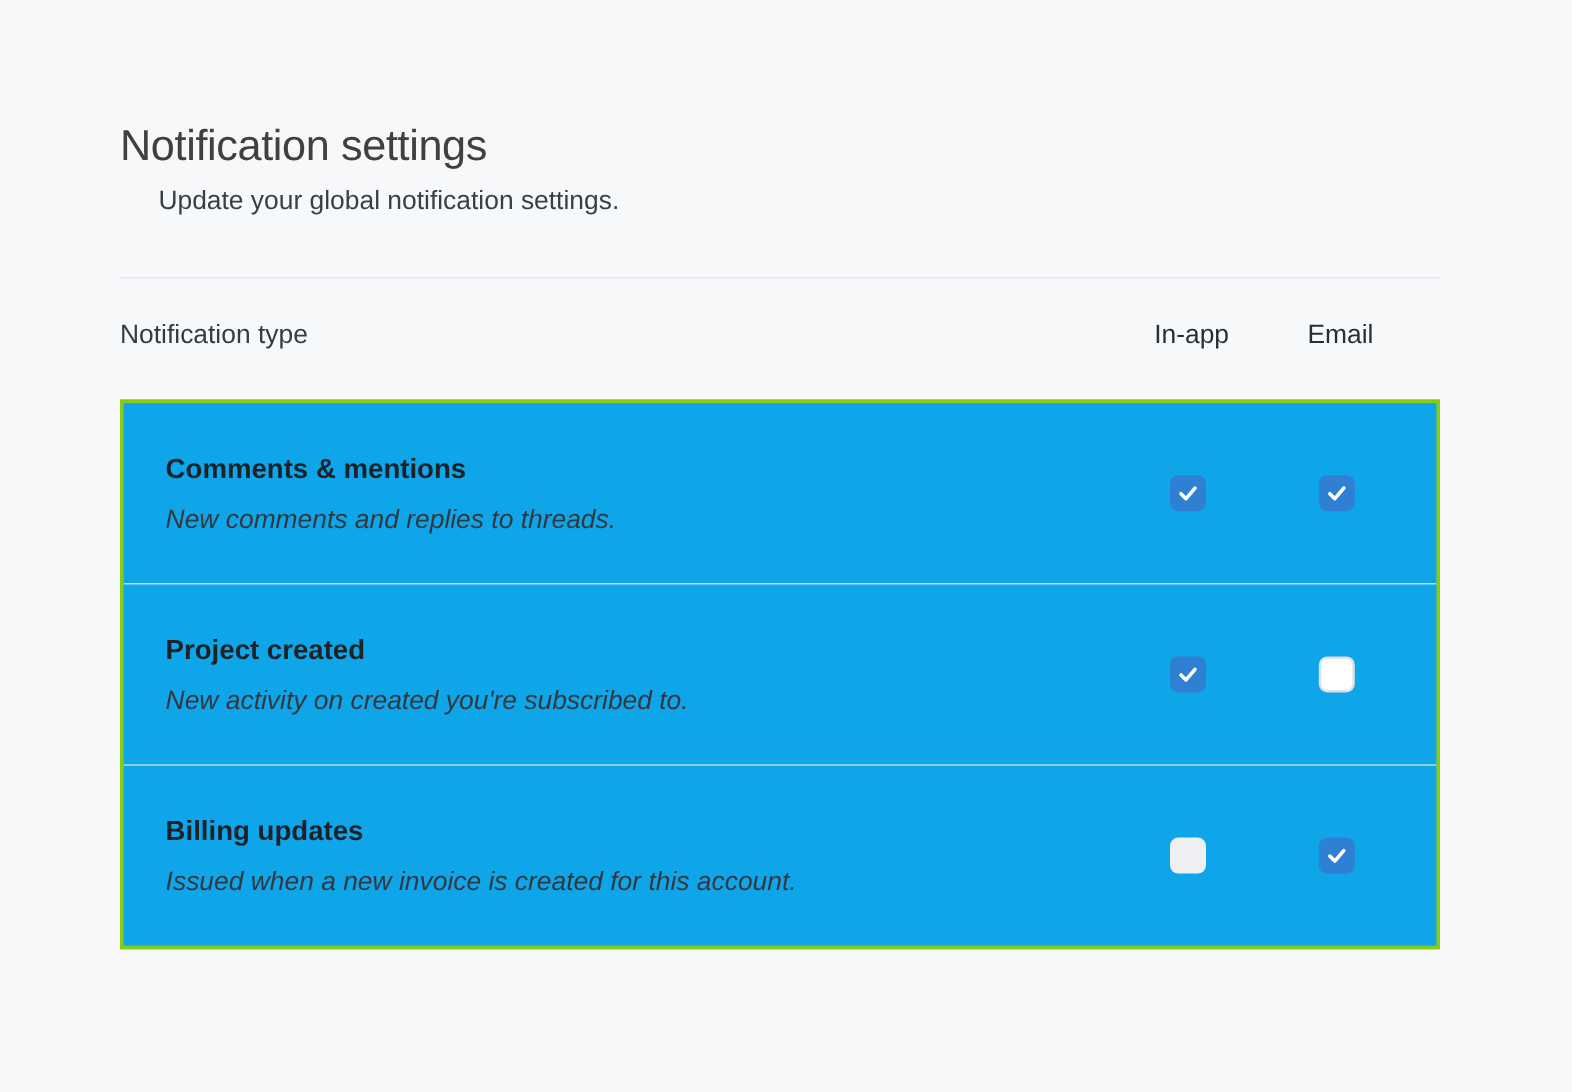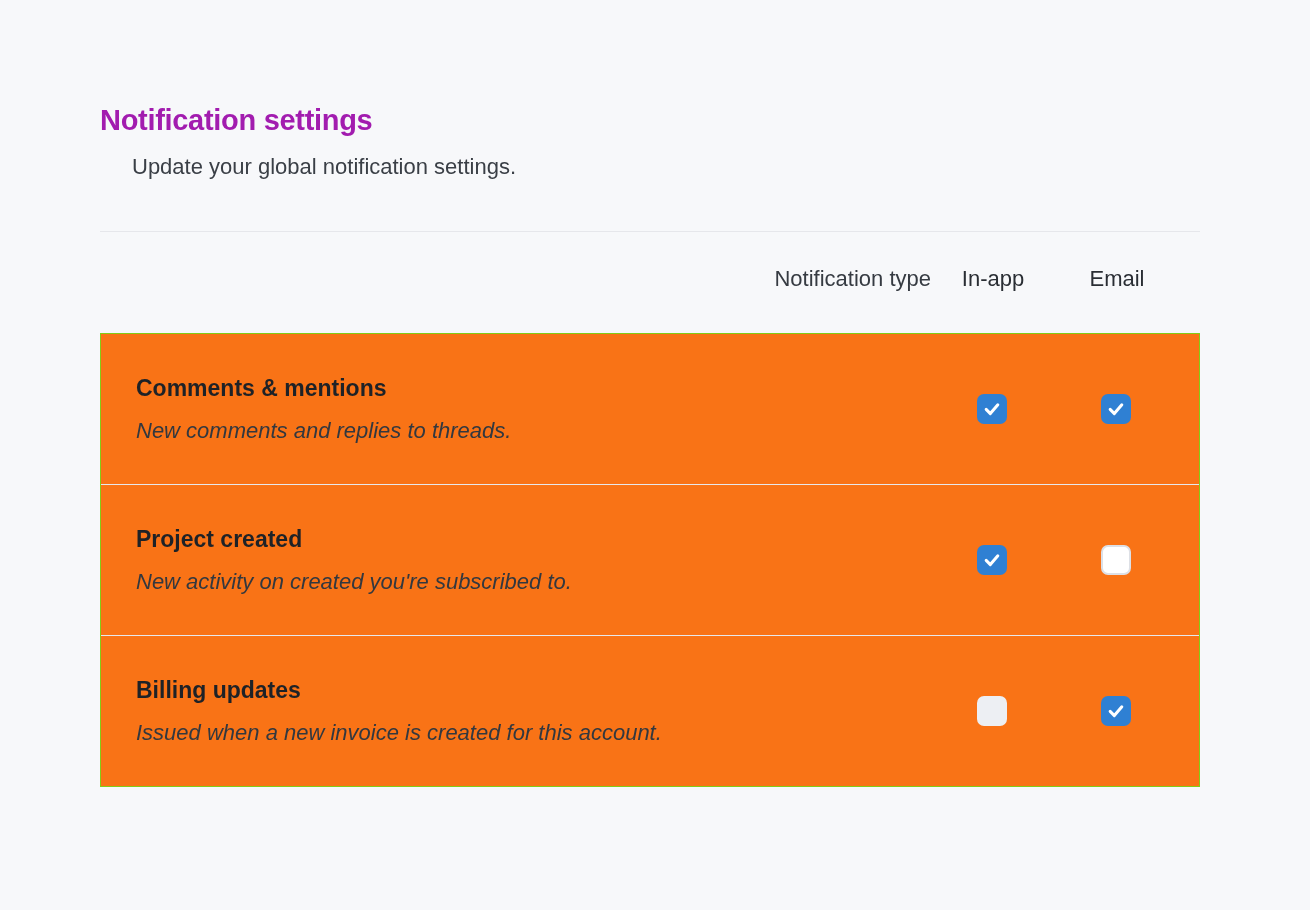--- a/index.html
+++ b/index.html
@@ -11,24 +11,24 @@
     font-family: "Liberation Sans", sans-serif;
     color: #21252b;
     overflow: hidden;
   }
   .page {
     width: 1100px;
     margin-left: 100px;
     padding-top: 103px;
   }
   .page-title {
-    font-size: 29px;
+    font-size: 36px;
     line-height: 35px;
-    font-weight: 700;
-    color: #a21caf;
+    font-weight: 400;
+    color: #404040;
     letter-spacing: -0.3px;
     margin: 0;
   }
   .page-subtitle {
     font-size: 22px;
     line-height: 26px;
     color: #3a3f46;
     margin-top: 16px;
     margin-left: 32px;
   }
@@ -41,32 +41,31 @@
     display: grid;
     grid-template-columns: 1fr 124px 124px;
     align-items: center;
     padding-right: 21px;
     margin-top: 34px;
   }
   .col-type {
     font-size: 22px;
     line-height: 26px;
     color: #363b42;
-    text-align: right;
   }
   .col-channel {
     font-size: 22px;
     line-height: 26px;
     color: #2a2e34;
     text-align: center;
   }
   .card {
     margin-top: 41px;
-    background: #f97316;
-    border: 1px solid #84cc16;
+    background: #0ea5e9;
+    border: 3px solid #84cc16;
   }
   .row {
     display: grid;
     grid-template-columns: 1fr 124px 124px;
     align-items: center;
     padding: 40px 21px 40px 35px;
   }
   .row + .row { border-top: 1px solid #e7e8ec; }
   .row-title {
     font-size: 23px;

